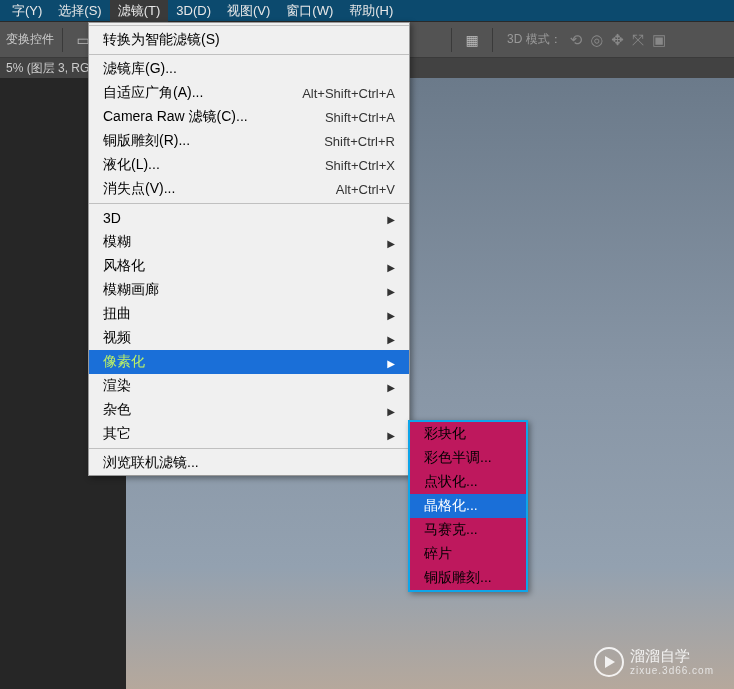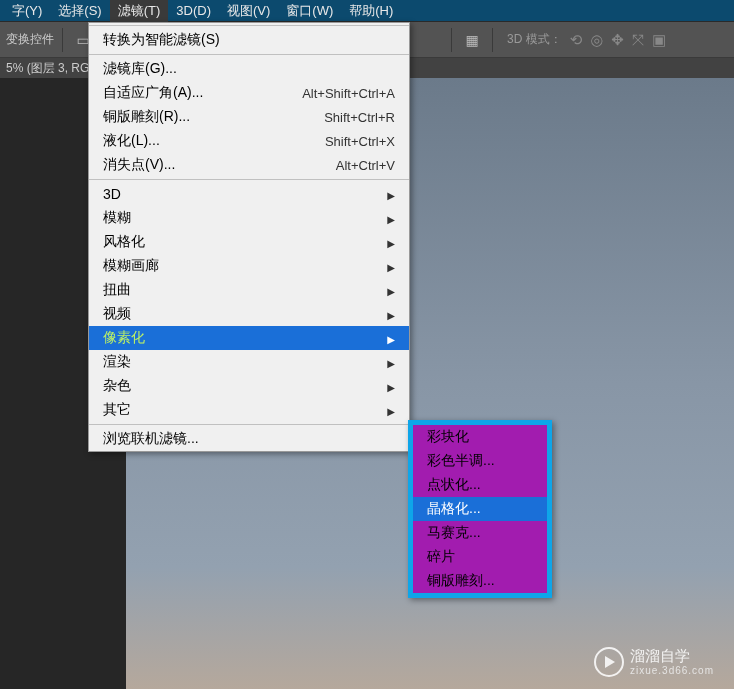--- a/index.html
+++ b/index.html
@@ -82,24 +82,24 @@
   height:24px;
 }
 .dropdown .row.hover { background:#1a6fd8; color:#bef264; }
 .dropdown hr { border:none; border-top:1px solid #c0c0c0; margin:2px 0; }
 .dropdown .arrow::after { content:"▶"; font-size:10px; color:#333; }
 .dropdown .row.hover .arrow::after { color:#fff; }
 .submenu {
   position:absolute;
   top:420px;
   left:408px;
-  width:144px;
-  background:#a21caf;
+  width:120px;
+  background:#be185d;
   color:#000;
-  border:5px solid #0ea5e9;
+  border:2px solid #0ea5e9;
   box-shadow:2px 2px 6px rgba(0,0,0,0.4);
   font-size:14px;
 }
 .submenu .row { padding:4px 14px; height:24px; display:flex; align-items:center;}
 .submenu .row.hover { background:#1a6fd8; color:#fff; }
 .shortcut { color:#333; font-size:13px; }
 .watermark {
   position:absolute;
   right:20px;
   bottom:12px;
@@ -173,20 +173,24 @@
   <hr>
   <div class="row">
       <span>滤镜库(G)...</span>
       <span class="shortcut"></span>
     </div>
   <div class="row">
       <span>自适应广角(A)...</span>
       <span class="shortcut">Alt+Shift+Ctrl+A</span>
     </div>
   <div class="row">
+      <span>Camera Raw 滤镜(C)...</span>
+      <span class="shortcut">Shift+Ctrl+A</span>
+    </div>
+  <div class="row">
       <span>铜版雕刻(R)...</span>
       <span class="shortcut">Shift+Ctrl+R</span>
     </div>
   <div class="row">
       <span>液化(L)...</span>
       <span class="shortcut">Shift+Ctrl+X</span>
     </div>
   <div class="row">
       <span>消失点(V)...</span>
       <span class="shortcut">Alt+Ctrl+V</span>

